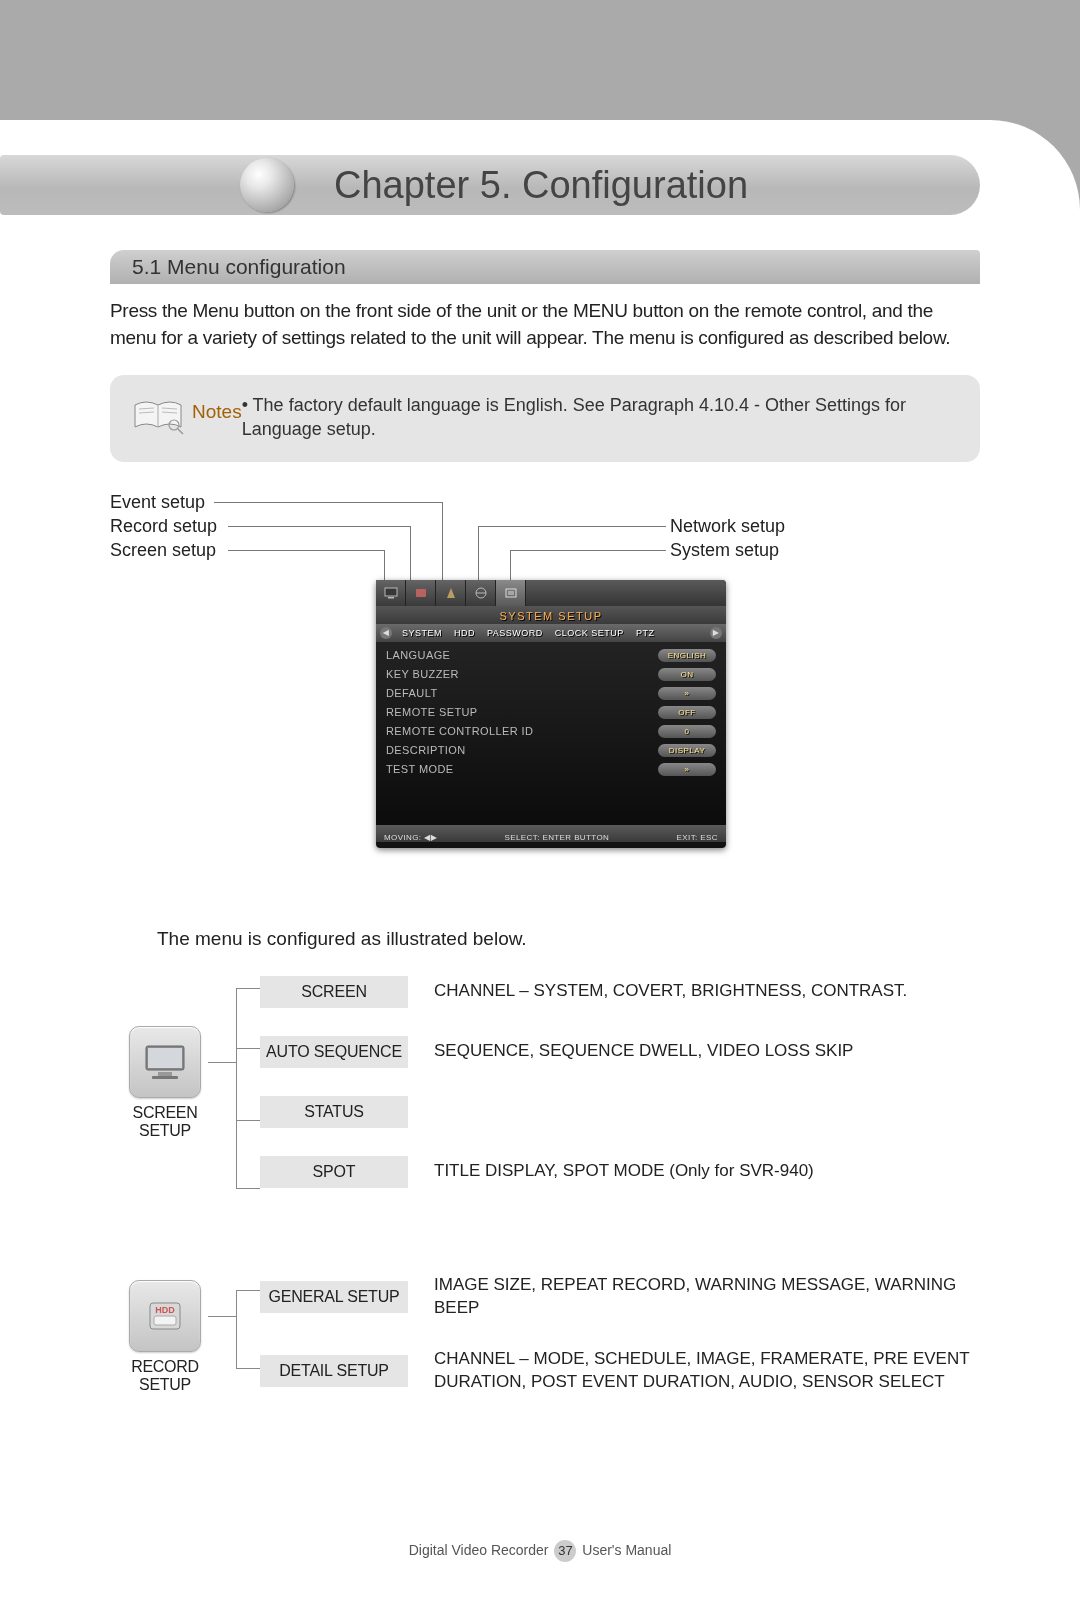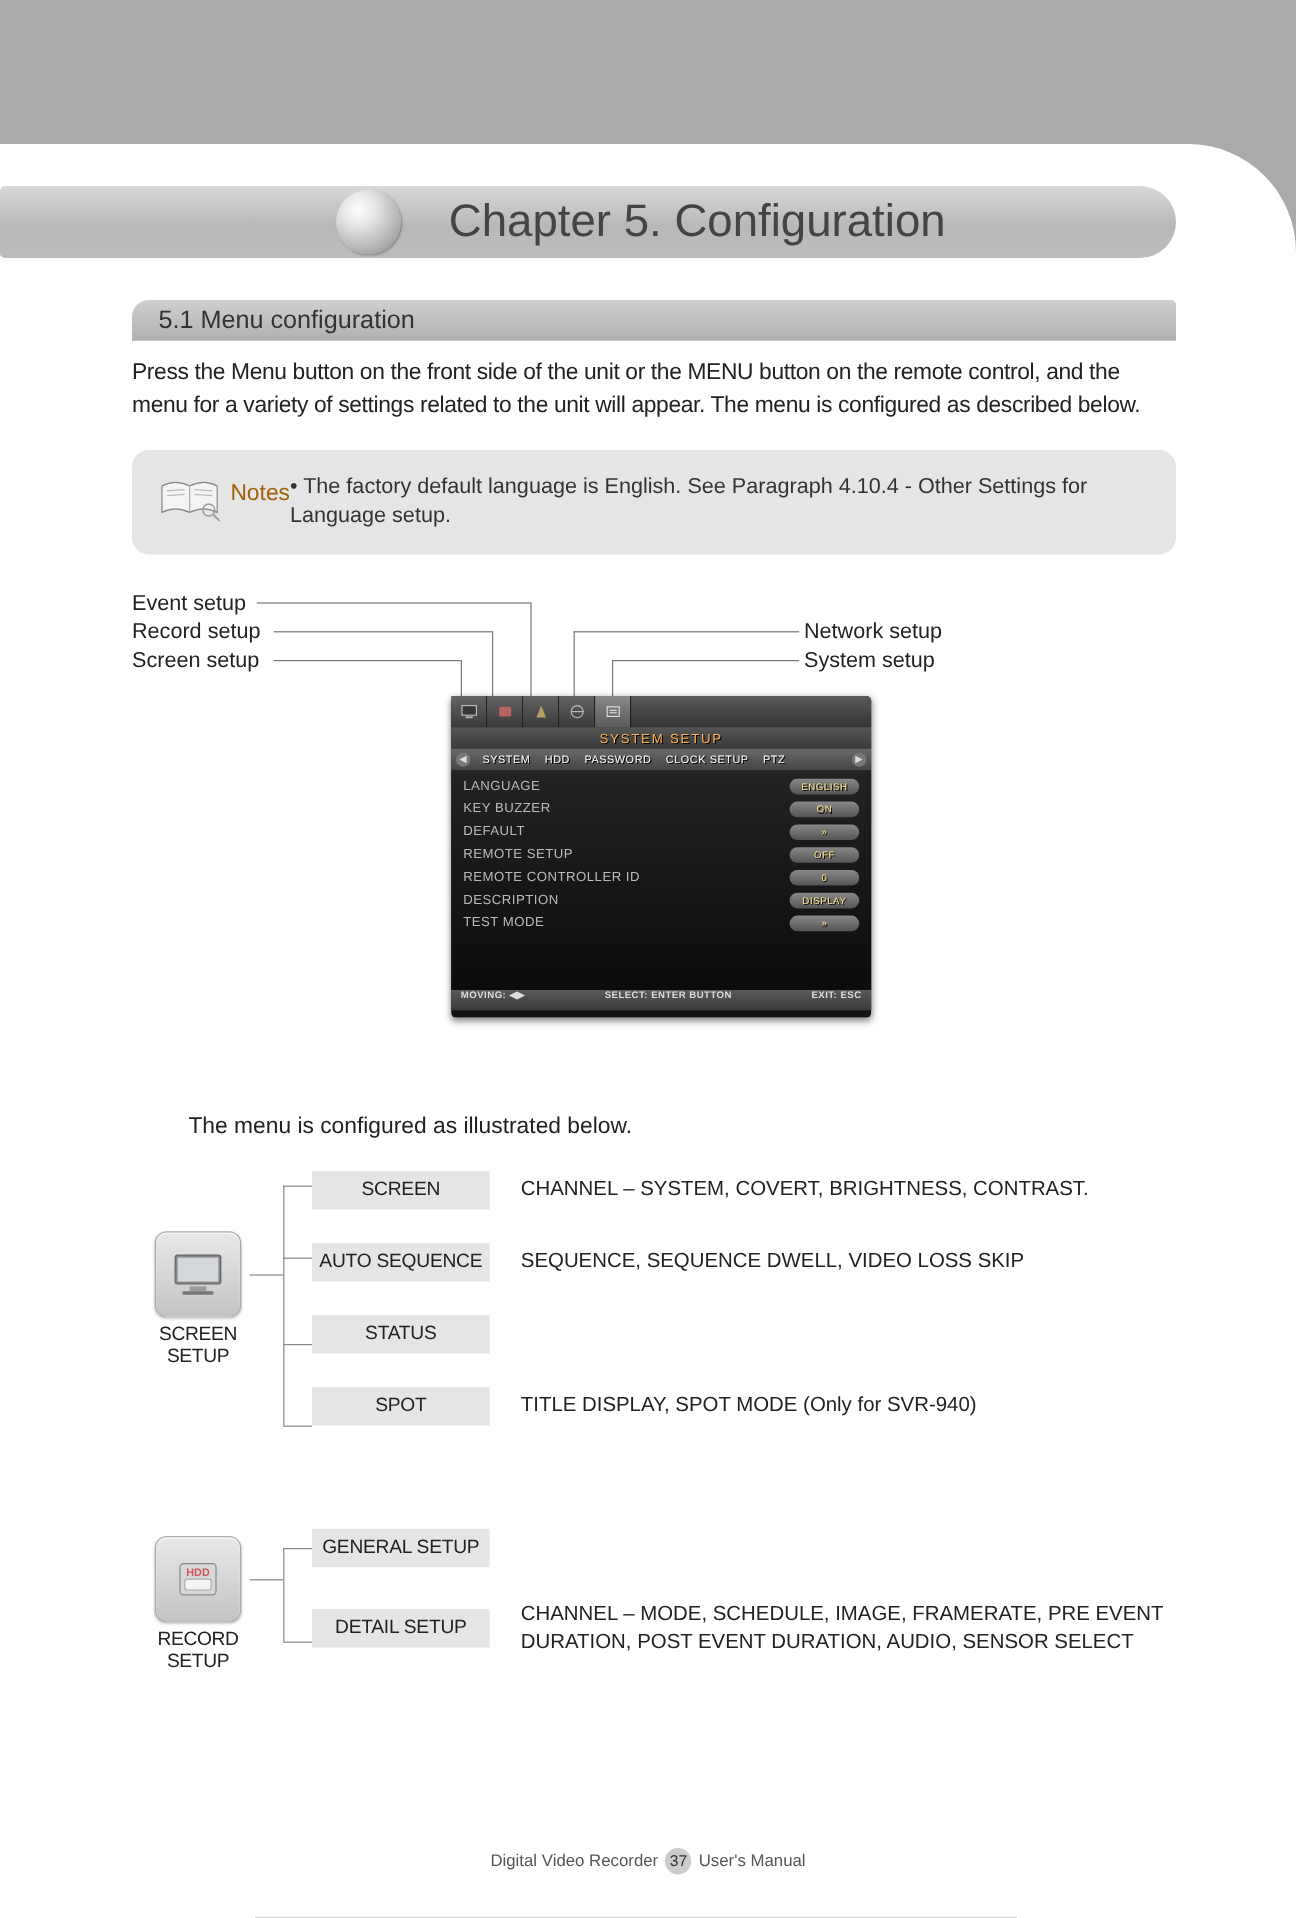--- a/index.html
+++ b/index.html
@@ -24,21 +24,20 @@
   .chapter-bar {
     position: absolute;
     left: 0; top: 155px;
     width: 100%;
     height: 60px;
     background: linear-gradient(#d8d8d8, #b8b8b8 55%, #bcbcbc);
     border-radius: 4px 30px 30px 4px;
     width: 980px;
     display: flex;
     align-items: center;
-    padding-left: 40px;
   }
   .sphere {
     width: 54px; height: 54px;
     border-radius: 50%;
     background: radial-gradient(circle at 35% 30%, #fff 0%, #e8e8e8 25%, #b5b5b5 65%, #888 100%);
     margin-left: 240px;
     box-shadow: 1px 1px 2px rgba(0,0,0,.3);
   }
   .chapter-title {
     margin-left: 40px;
@@ -187,27 +186,26 @@
     color: #ffe28a;
     text-align: center;
     line-height: 13px;
     text-shadow: 1px 1px 0 #000;
     letter-spacing: .5px;
   }
   .osd-footer {
     background: linear-gradient(#5a5a5a,#3a3a3a);
     height: 17px;
     display: flex;
-    align-items: flex-start;
+    align-items: flex-end;
     font-size: 8px;
     color: #ddd;
     padding: 0 8px;
     justify-content: space-between;
     letter-spacing: .4px;
-    font-weight: bold;
   }
 
   .para2 {
     font-size: 19px;
     color: #222;
     margin-top: 6px;
     margin-left: 47px;
   }
 
   .tree-wrap {
@@ -487,20 +485,21 @@
           <div class="tree-caption">RECORD SETUP</div>
         </div>
         <div class="tree-conn-h" style="top:42px;left:98px;width:28px;"></div>
         <div class="tree-conn-v" style="top:16px;left:126px;height:78px;"></div>
         <div class="tree-conn-h" style="top:16px;left:126px;width:24px;"></div>
         <div class="tree-conn-h" style="top:94px;left:126px;width:24px;"></div>
 
         <div class="tree-rows">
           <div class="tree-row">
             <div class="tree-chip">GENERAL SETUP</div>
+            <div class="tree-desc">IMAGE SIZE, REPEAT RECORD, WARNING MESSAGE, WARNING BEEP</div>
           </div>
           <div class="tree-row">
             <div class="tree-chip">DETAIL SETUP</div>
             <div class="tree-desc">CHANNEL – MODE, SCHEDULE, IMAGE, FRAMERATE, PRE EVENT DURATION, POST EVENT DURATION, AUDIO, SENSOR SELECT</div>
           </div>
         </div>
       </div>
 
     </div>
   </div>

